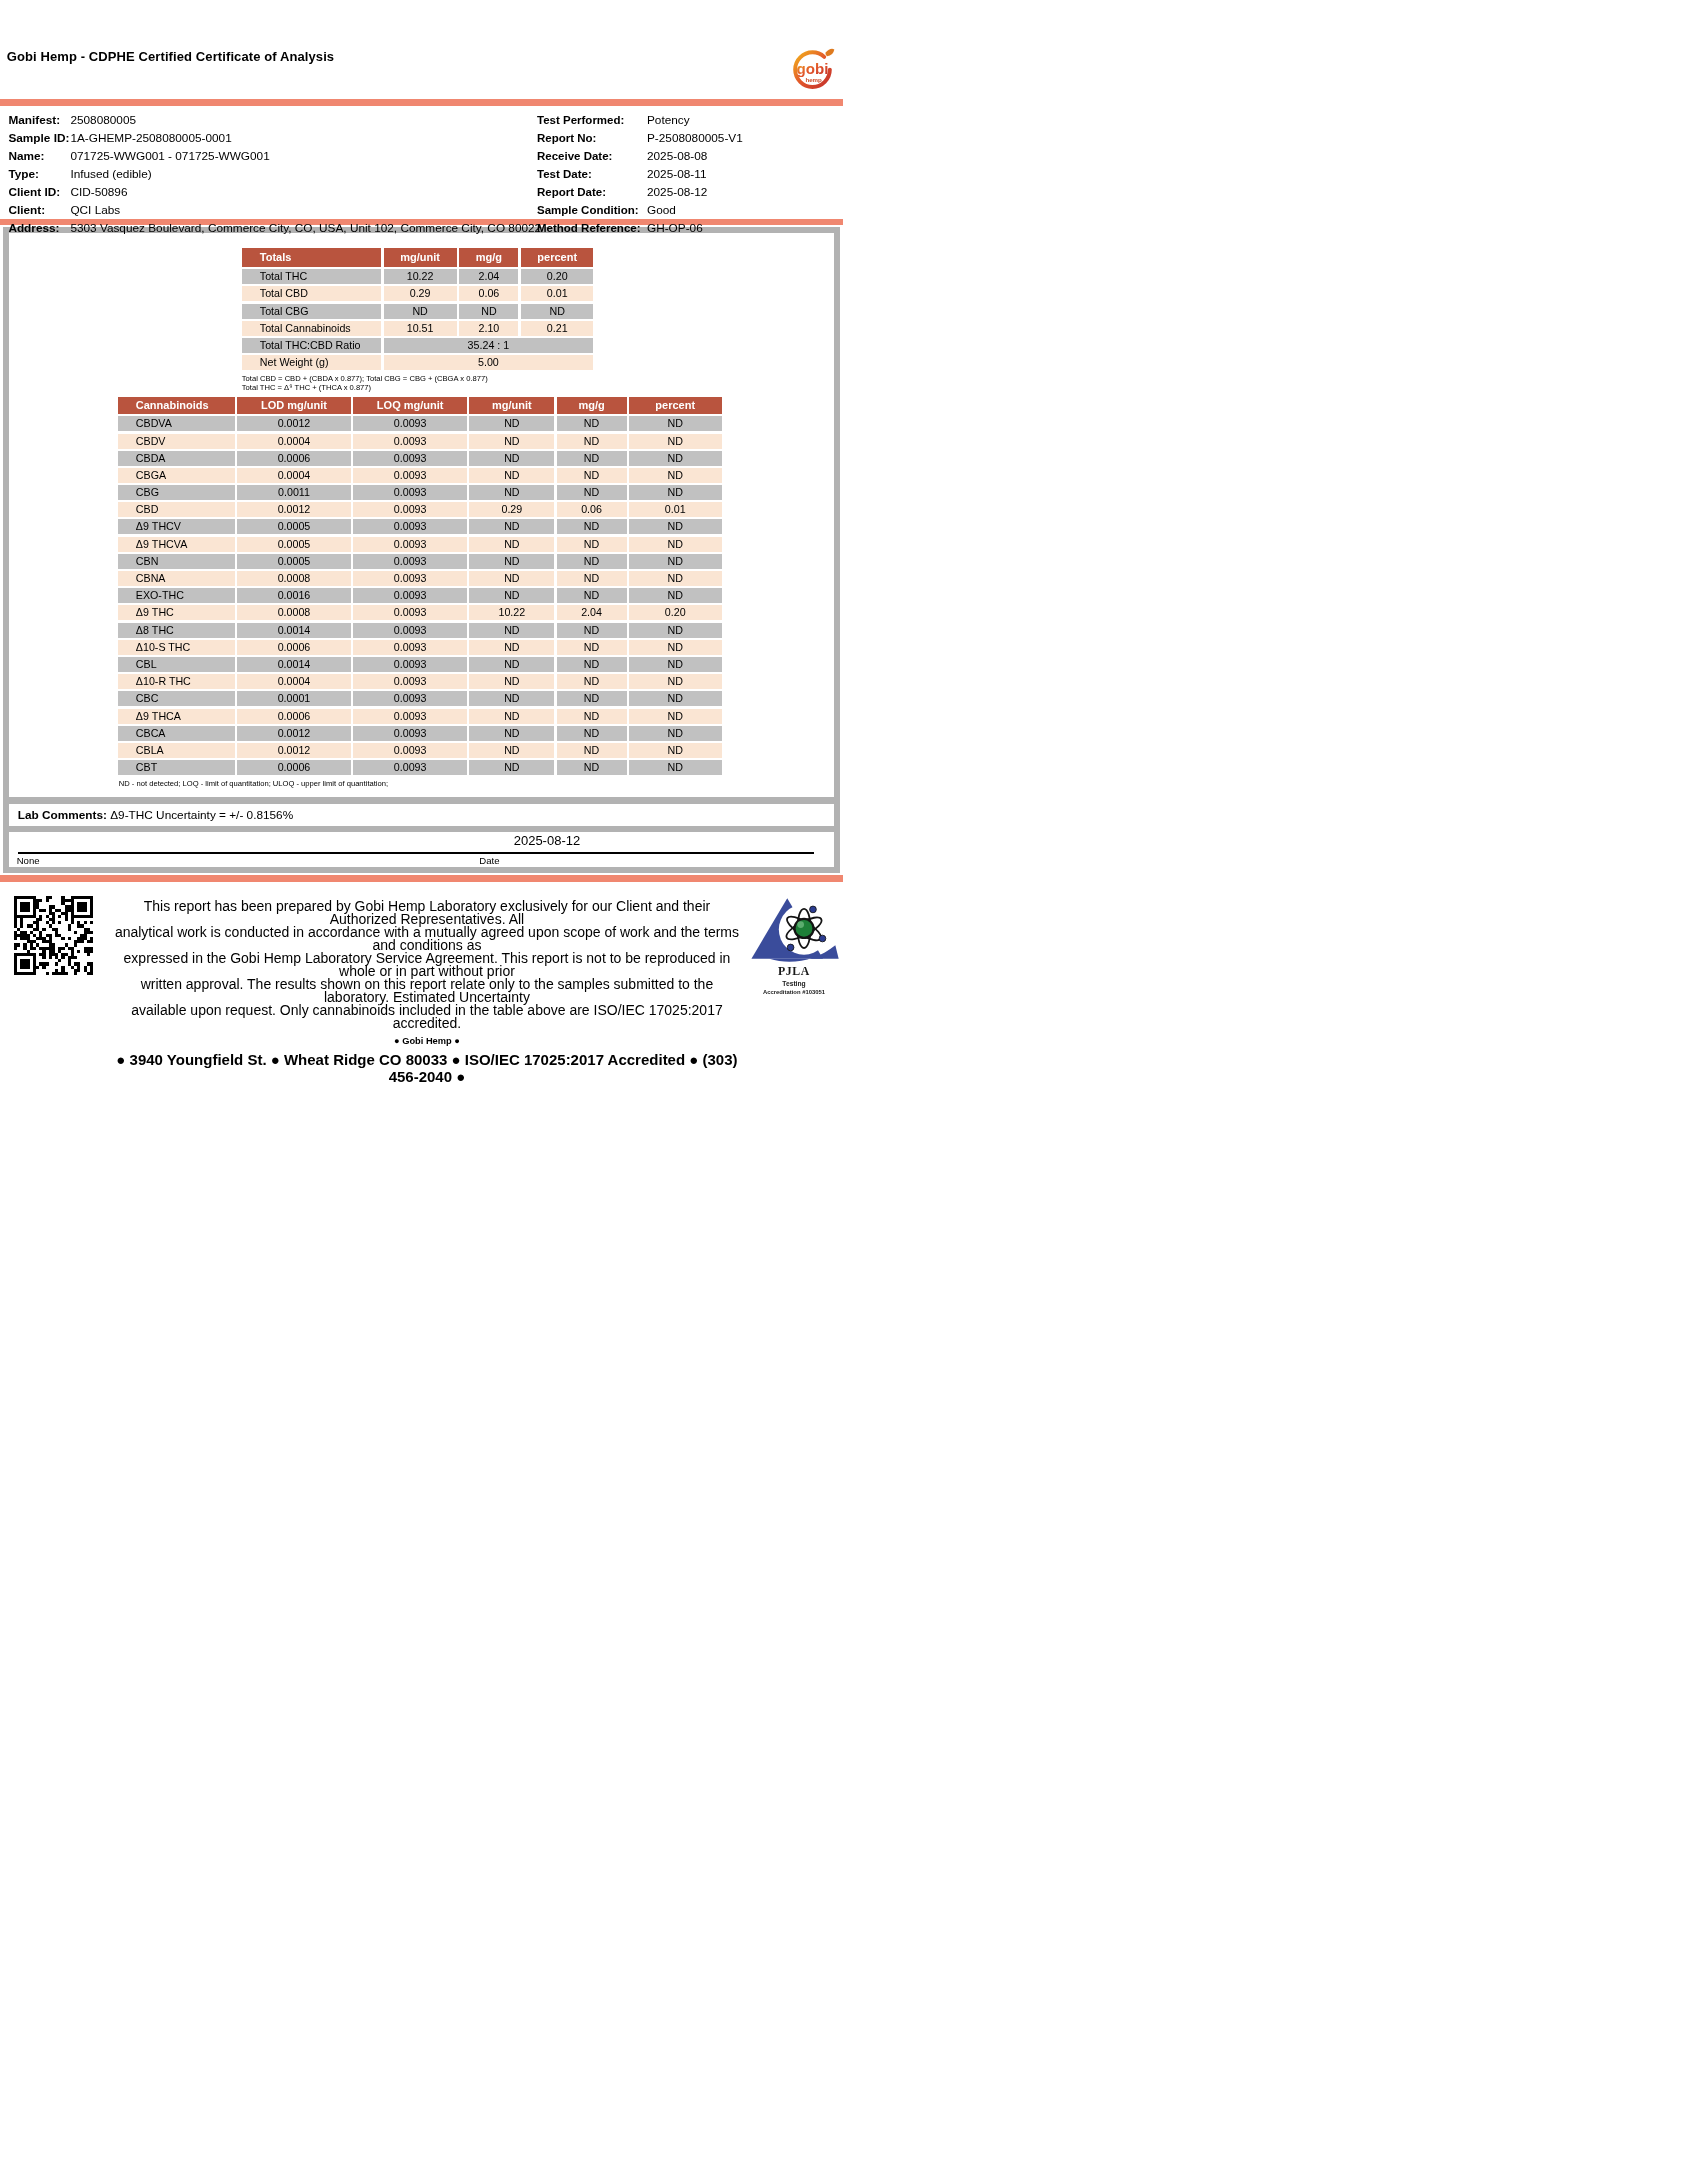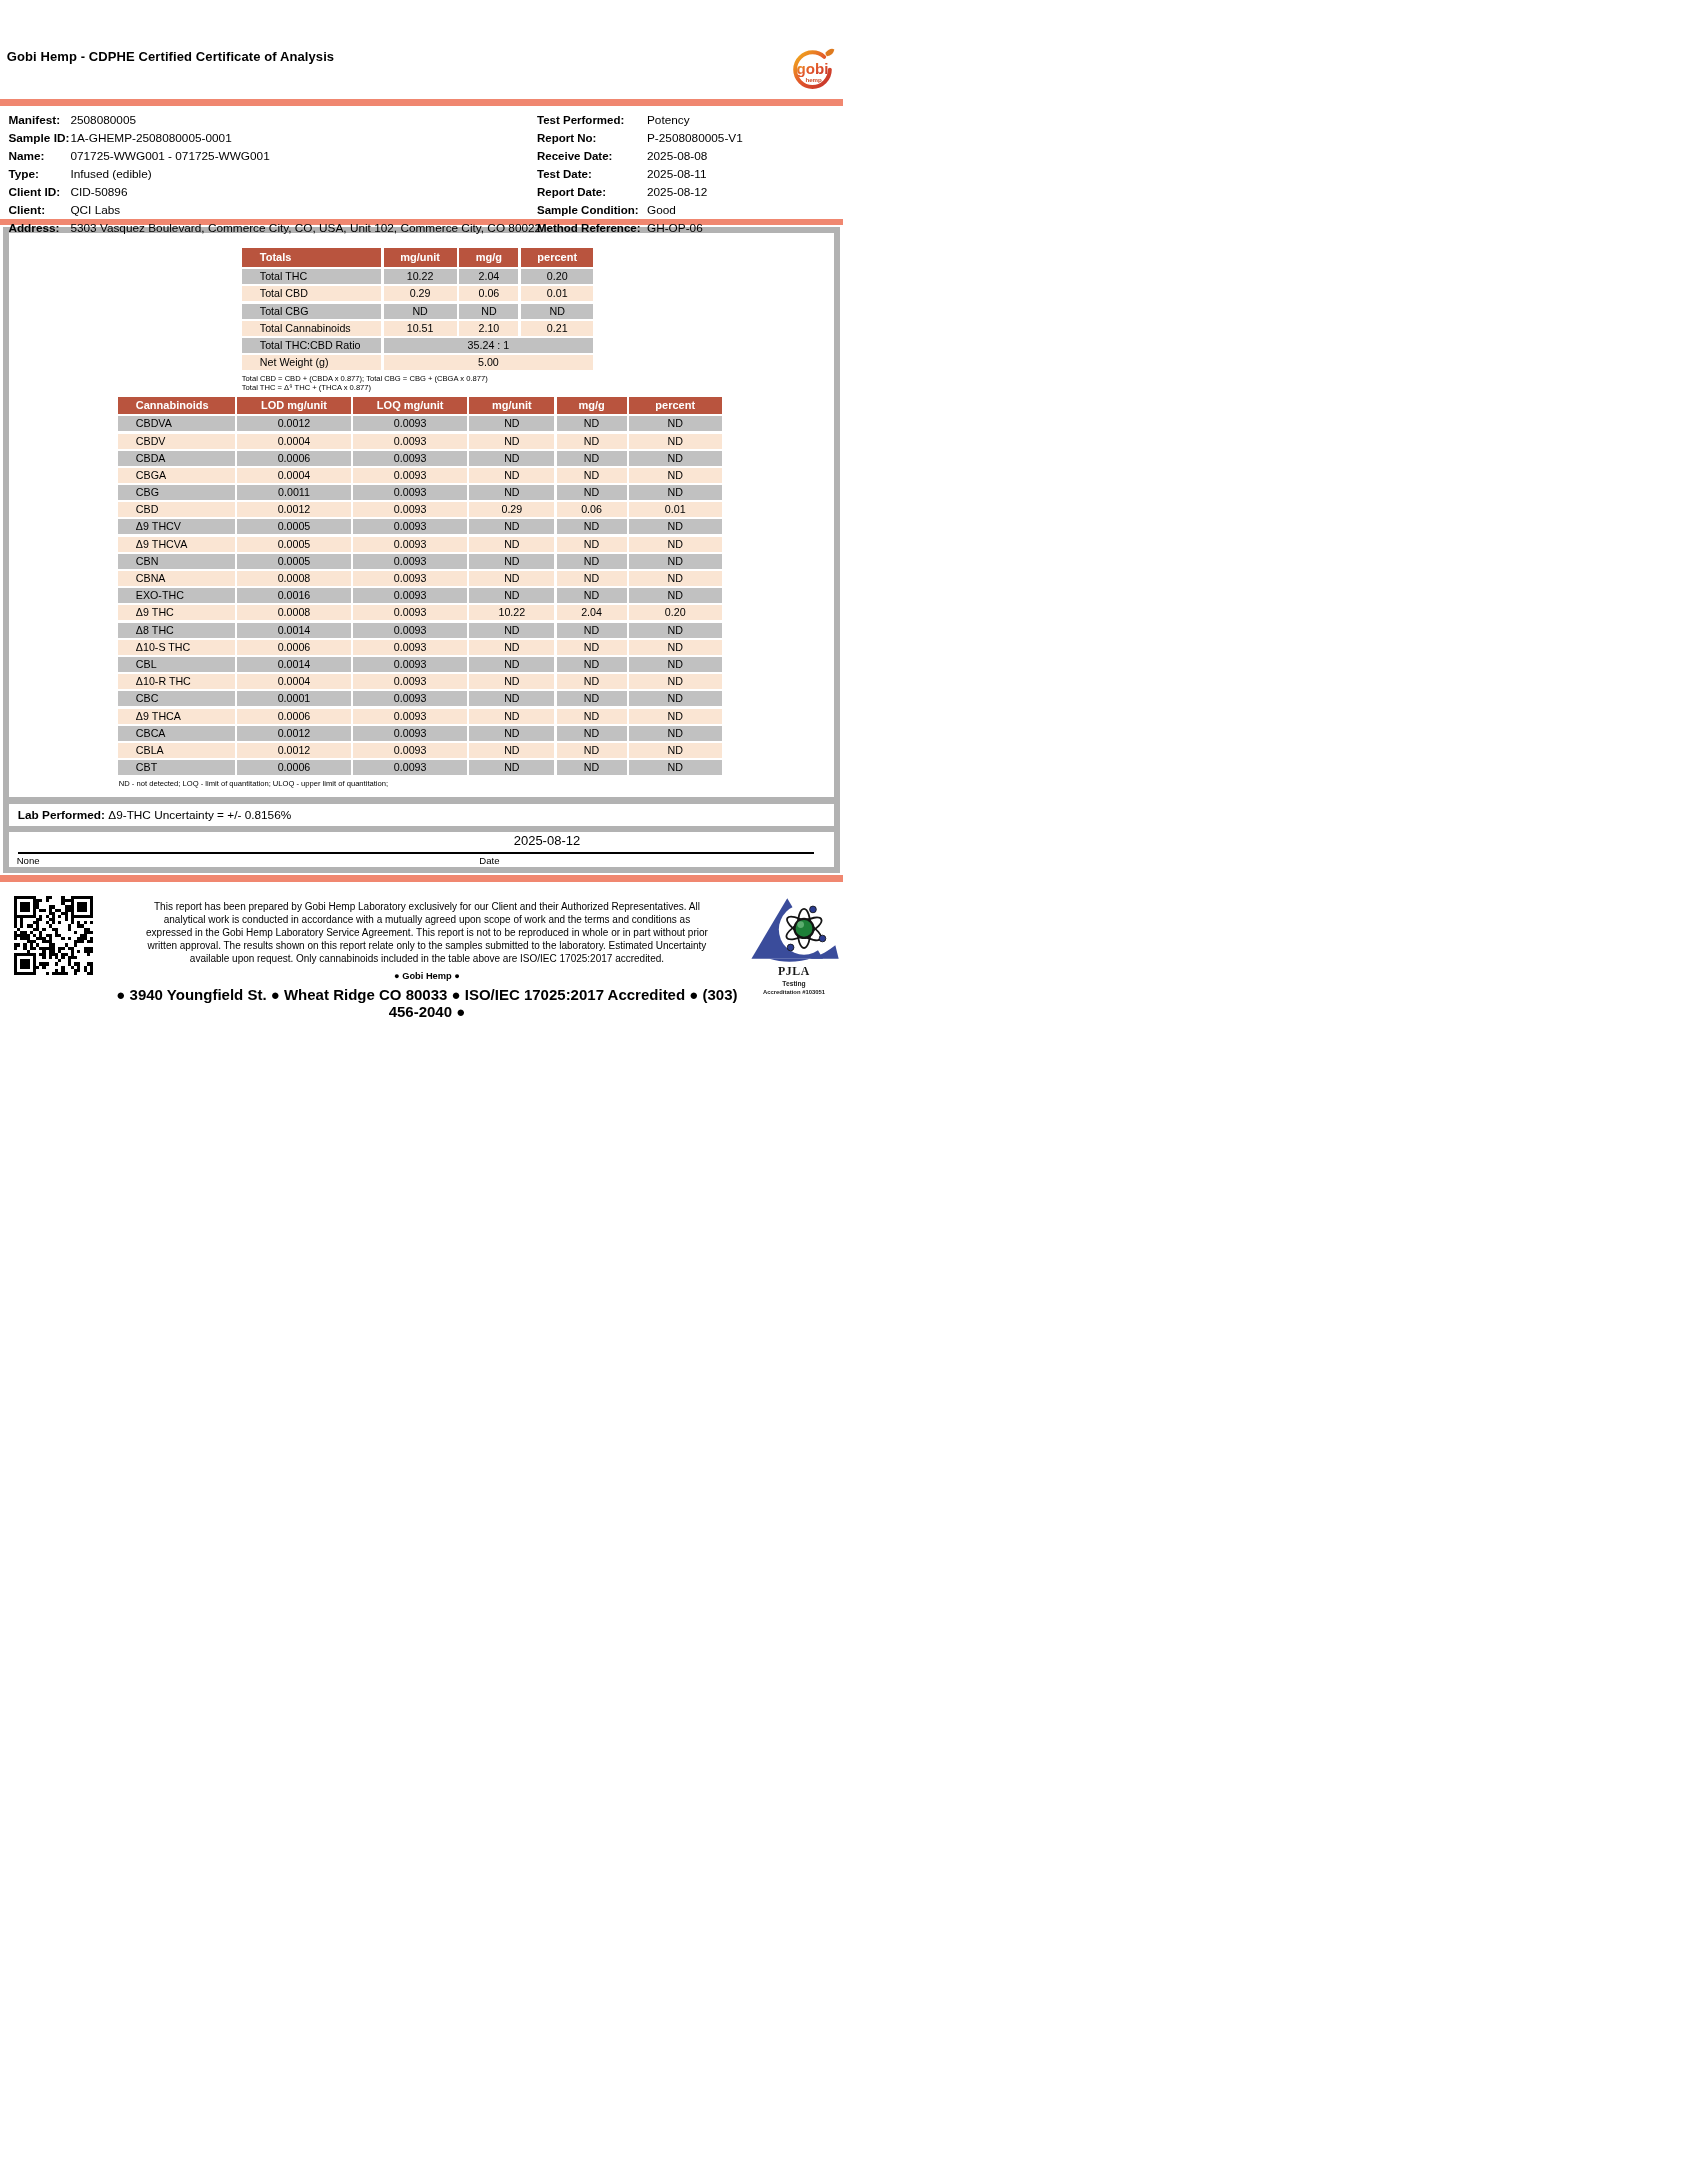--- a/index.html
+++ b/index.html
@@ -58,21 +58,21 @@
   .sig-line{position:absolute;left:9px;right:20px;top:20px;border-top:2px solid #000;}
   .sig-none{position:absolute;left:7.9px;top:22.5px;font-size:9.6px;}
   .sig-datelabel{position:absolute;left:57%;top:22.5px;font-size:9.6px;}
 
   .salmon-bar.bottom{margin-top:1.7px;}
 
   
   .footer{display:flex;margin-top:14.6px;align-items:flex-start;}
   .qr{margin-left:14px;width:79px;height:79px;flex:0 0 79px;}
   .ftext{flex:1 1 auto;padding:3.4px 5.6px 0 17px;text-align:center;}
-  .disclaimer{font-size:10px;line-height:13px;white-space:pre-line;}
+  .disclaimer{font-size:14px;line-height:13px;white-space:pre-line;}
   .company-line{font-weight:bold;font-size:9.3px;margin-top:6.7px;}
   .address-line{font-weight:bold;font-size:15px;margin-top:4.5px;}
   .pjla{flex:0 0 93px;text-align:center;padding-right:4.5px;}
   .pjla-name{font-family:"Liberation Serif",serif;font-weight:bold;font-size:11.8px;letter-spacing:0.6px;color:#1a1a1a;}
   .pjla-sub{font-weight:bold;font-size:6.7px;color:#1a1a1a;margin-top:1.1px;}
   .pjla-acc{font-weight:bold;font-size:5.9px;color:#1a1a1a;margin-top:1.1px;white-space:nowrap;}
 </style>
 </head>
 <body>
 
@@ -325,21 +325,21 @@
           <div class="cell left g">CBT</div>
           <div class="cell g">0.0006</div>
           <div class="cell g">0.0093</div>
           <div class="cell g">ND</div>
           <div class="cell g">ND</div>
           <div class="cell g">ND</div>
         </div>
       <div class="cfootnote">ND - not detected; LOQ - limit of quantitation; ULOQ - upper limit of quantitation;</div>
     </div>
     <div class="divider"></div>
-    <div class="labcomments"><b>Lab Performed:</b> <span>Δ9-THC Uncertainty = +/- 0.8156%</span></div>
+    <div class="labcomments"><b>Lab Comments:</b> <span>Δ9-THC Uncertainty = +/- 0.8156%</span></div>
     <div class="divider"></div>
     <div class="signature">
       <div class="sig-date">2025-08-12</div>
       <div class="sig-line"></div>
       <span class="sig-none">None</span>
       <span class="sig-datelabel">Date</span>
     </div>
   </div>
 
   <div class="salmon-bar bottom"></div>

